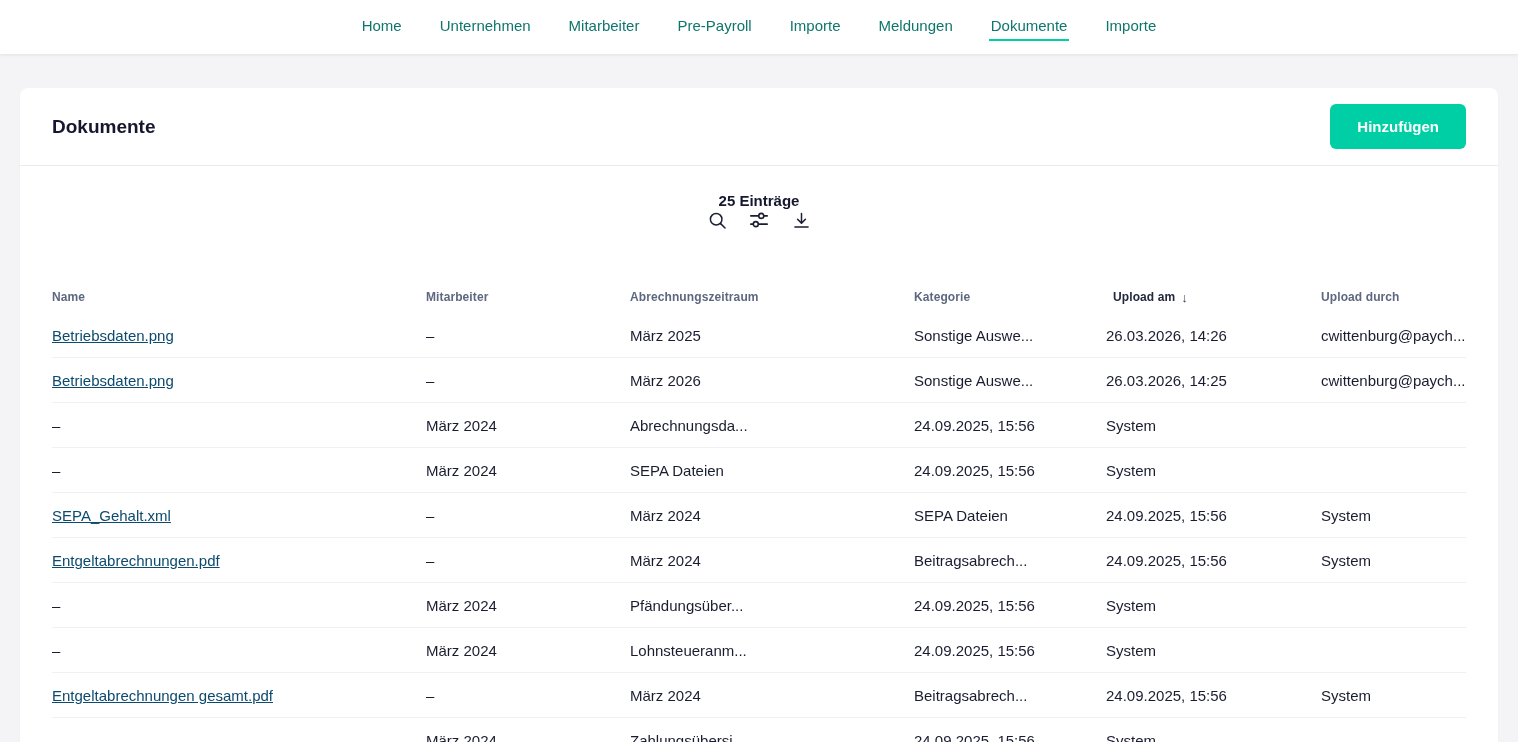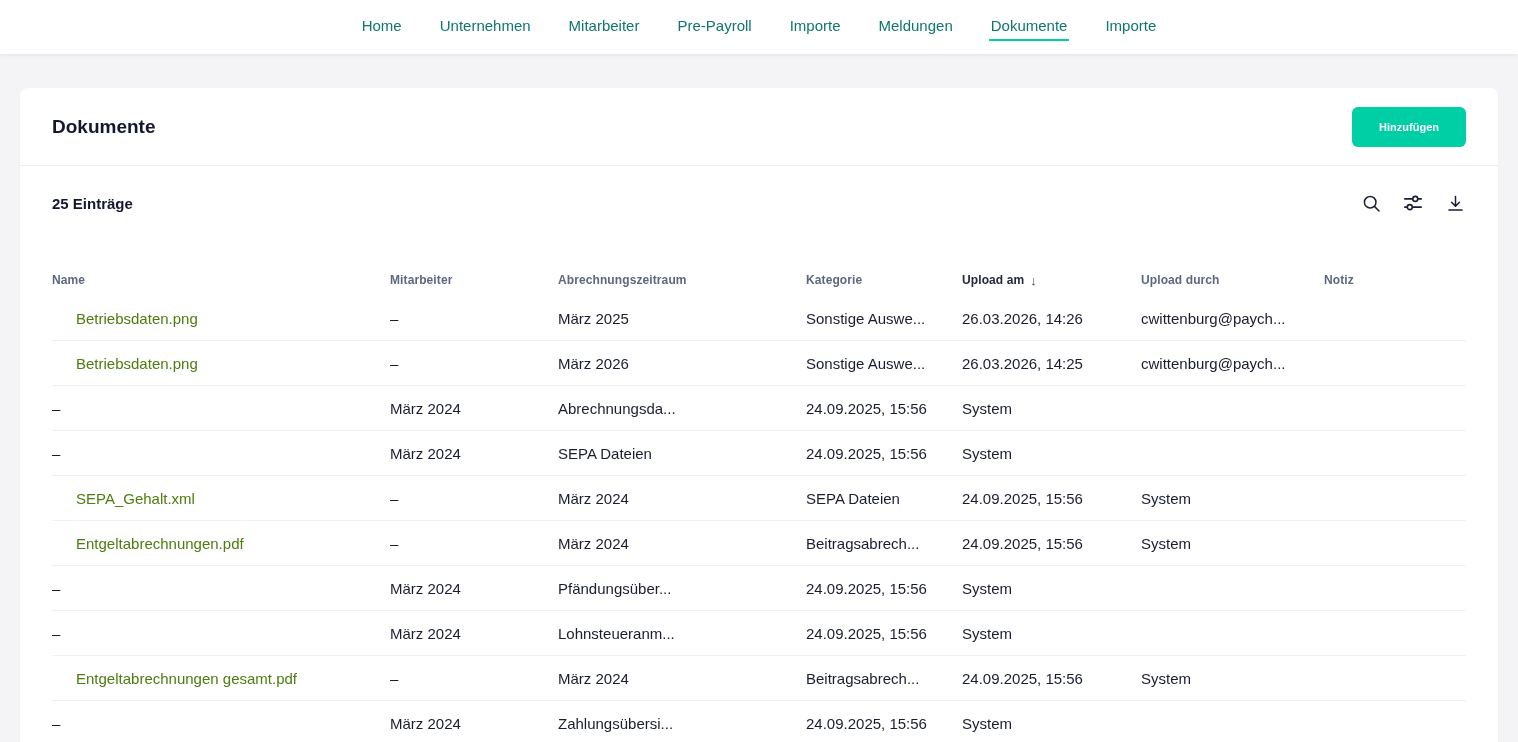--- a/index.html
+++ b/index.html
@@ -54,33 +54,34 @@
   .page-title {
     font-size: 19px;
     font-weight: 700;
     color: #14172e;
   }
   .btn-primary {
     background: var(--accent);
     color: #ffffff;
     border: none;
     font-family: inherit;
-    font-size: 11px;
+    font-size: 15px;
     font-weight: 700;
     padding: 14px 27px;
     border-radius: 6px;
     cursor: pointer;
   }
 
   
   .toolbar {
     display: flex;
     justify-content: space-between;
     align-items: center;
     padding: 26px 32px 0;
+    flex-direction: column;
   }
   .entries-count {
     font-size: 15px;
     font-weight: 700;
     color: #14172e;
   }
   .toolbar-icons {
     display: flex;
     align-items: center;
     gap: 20px;
@@ -97,46 +98,47 @@
 
   
   .table {
     padding: 0 32px;
     margin-top: 50px;
   }
   .grid {
     display: grid;
     grid-template-columns: 338px 168px 248px 156px 179px 183px 1fr;
     align-items: center;
+    gap: 36px;
   }
   .thead { height: 32px; }
   .th {
     font-size: 12px;
     font-weight: 600;
     color: #5d6880;
     letter-spacing: .1px;
     display: flex;
     align-items: center;
     gap: 6px;
     cursor: pointer;
   }
-  .th.sorted { color: #23283c; font-weight: 700; }
+  .th.sorted { color: #23283c; font-weight: 700; margin-left: 7px; }
   .sort-arrow { font-size: 13px; color: #3a4053; }
   .tr {
     height: 45px;
     border-bottom: 1px solid #f0f0f3;
     font-size: 15px;
     color: #1a1d30;
   }
   .tr:last-child { border-bottom: none; }
   .cell { white-space: nowrap; overflow: hidden; }
   .file-link {
-    color: #4d7c0f;
-    cursor: pointer;
-    margin-left: 24px;
+    color: #0c4a6e;
+    text-decoration: underline;
+    cursor: pointer;
   }
 </style>
 </head>
 <body>
 
 <nav class="topnav">
     <div class="nav-item">Home</div>
     <div class="nav-item">Unternehmen</div>
     <div class="nav-item">Mitarbeiter</div>
     <div class="nav-item">Pre-Payroll</div>

